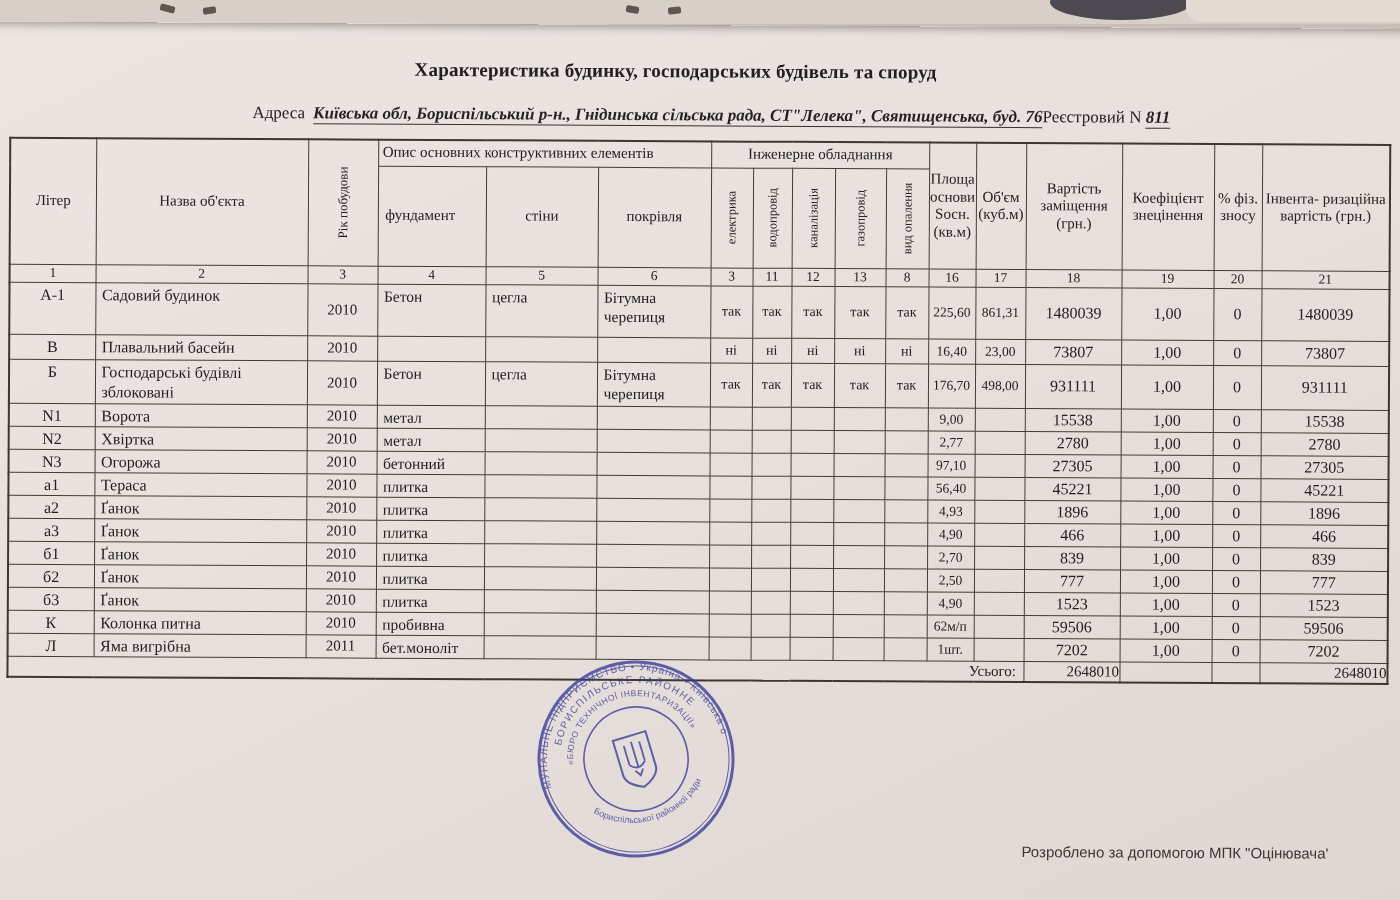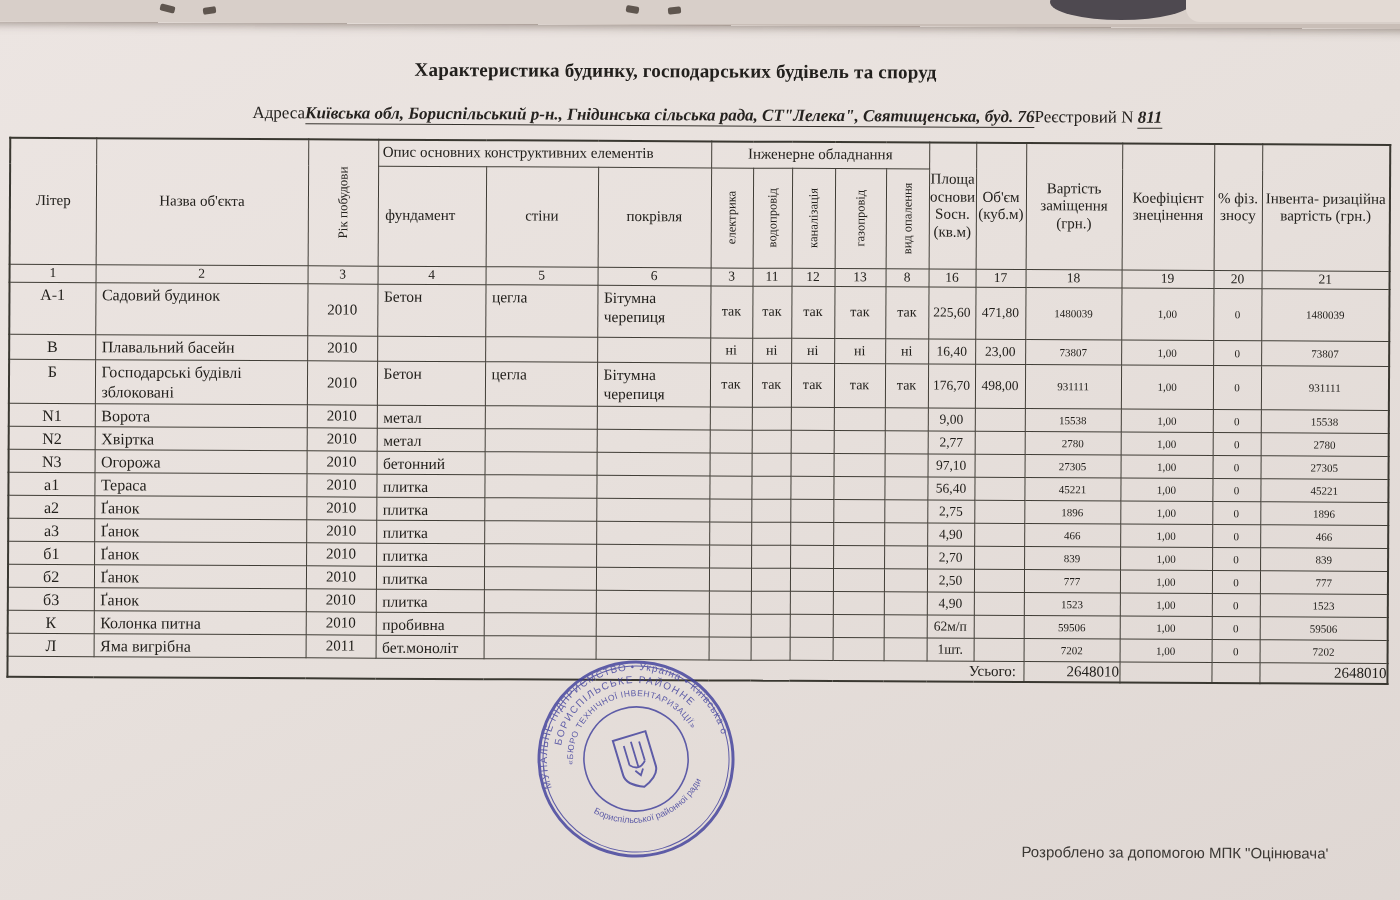--- a/index.html
+++ b/index.html
@@ -15,21 +15,21 @@
   
   .sheet{position:absolute;left:0;top:0;width:1400px;height:900px;transform:rotate(.3deg);
        transform-origin:60px 0;}
   .paper{position:absolute;left:-24px;top:22px;width:1470px;height:930px;
        background:linear-gradient(155deg,#ece5e2 0%,#e7e0dc 45%,#ded6d2 100%);
        box-shadow:inset 0 8px 10px -6px rgba(92,76,66,.5), inset -10px 0 14px -9px rgba(92,76,66,.38);}
   .title{position:absolute;left:24px;top:57px;width:1304px;text-align:center;
        font-weight:bold;font-size:19px;color:#22201d;letter-spacing:.2px;}
   .addr{position:absolute;left:253px;top:102px;font-size:17px;color:#25221f;white-space:nowrap;}
   .addr .u{font-style:italic;font-weight:600;border-bottom:1.6px solid #35322d;padding-bottom:1px;}
-  .addr .lbl{}
+  .addr .lbl{margin-right:8px;}
   
   table.doc{position:absolute;left:10px;top:137px;width:1380px;border-collapse:collapse;
        table-layout:fixed;color:#23211d;border:2.4px solid #3a3831;}
   .doc th,.doc td{border:1.4px solid #413e37;padding:0;overflow:hidden;}
   .doc thead th{font-weight:normal;font-size:15px;line-height:1.18;}
   tr.r-group{height:26px;}
   tr.r-sub{height:100px;}
   tr.r-nums{height:18px;}
   tr.r-nums th{font-size:13.5px;font-weight:normal;}
   th.h-constr{text-align:left;padding-left:4px;font-size:15.5px;}
@@ -42,21 +42,21 @@
   th.vert .v{position:absolute;left:50%;top:50%;transform:translate(-50%,-50%) rotate(-90deg);
        white-space:nowrap;font-size:12.5px;}
   th.vert .v2{font-size:13px;}
   tbody td{font-size:15px;text-align:center;vertical-align:middle;}
   tbody td.c0{vertical-align:top;padding-top:3px;font-size:16px;}
   tbody td.c1{text-align:left;padding:2px 4px 0 6px;vertical-align:top;font-size:16px;line-height:1.25;}
   tbody td.c3,tbody td.c4,tbody td.c5{text-align:left;padding:2px 2px 0 6px;vertical-align:top;
        font-size:15.5px;line-height:1.25;}
   tbody td.c6,tbody td.c7,tbody td.c8,tbody td.c9,tbody td.c10{font-size:14px;}
   tbody td.c11,tbody td.c12{font-size:13.5px;}
-  tbody td.c13,tbody td.c14,tbody td.c15,tbody td.c16{font-size:11px;}
+  tbody td.c13,tbody td.c14,tbody td.c15,tbody td.c16{font-size:16px;}
   tfoot td{height:19px;font-size:15px;text-align:right;}
   tfoot td.total-label{text-align:right;padding-right:7px;border-left:none;}
   
   .stamp{position:absolute;left:538px;top:654px;transform:rotate(-17deg);opacity:.8;}
   
   .footer-note{position:absolute;left:1026px;top:838px;font-family:"Liberation Sans",sans-serif;
        font-size:15px;color:#3a3733;}
 </style>
 </head>
 <body>
@@ -161,21 +161,21 @@
           <td class="c2">2010</td>
           <td class="c3">Бетон</td>
           <td class="c4">цегла</td>
           <td class="c5">Бітумна черепиця</td>
           <td class="c6">так</td>
           <td class="c7">так</td>
           <td class="c8">так</td>
           <td class="c9">так</td>
           <td class="c10">так</td>
           <td class="c11">225,60</td>
-          <td class="c12">471,80</td>
+          <td class="c12">861,31</td>
           <td class="c13">1480039</td>
           <td class="c14">1,00</td>
           <td class="c15">0</td>
           <td class="c16">1480039</td>
         </tr>
         <tr style="height: 25px;">
           <td class="c0">В</td>
           <td class="c1">Плавальний басейн</td>
           <td class="c2">2010</td>
           <td class="c3"></td>
@@ -293,21 +293,21 @@
           <td class="c1">Ґанок</td>
           <td class="c2">2010</td>
           <td class="c3">плитка</td>
           <td class="c4"></td>
           <td class="c5"></td>
           <td class="c6"></td>
           <td class="c7"></td>
           <td class="c8"></td>
           <td class="c9"></td>
           <td class="c10"></td>
-          <td class="c11">2,75</td>
+          <td class="c11">4,93</td>
           <td class="c12"></td>
           <td class="c13">1896</td>
           <td class="c14">1,00</td>
           <td class="c15">0</td>
           <td class="c16">1896</td>
         </tr>
         <tr style="height: 23px;">
           <td class="c0">а3</td>
           <td class="c1">Ґанок</td>
           <td class="c2">2010</td>

